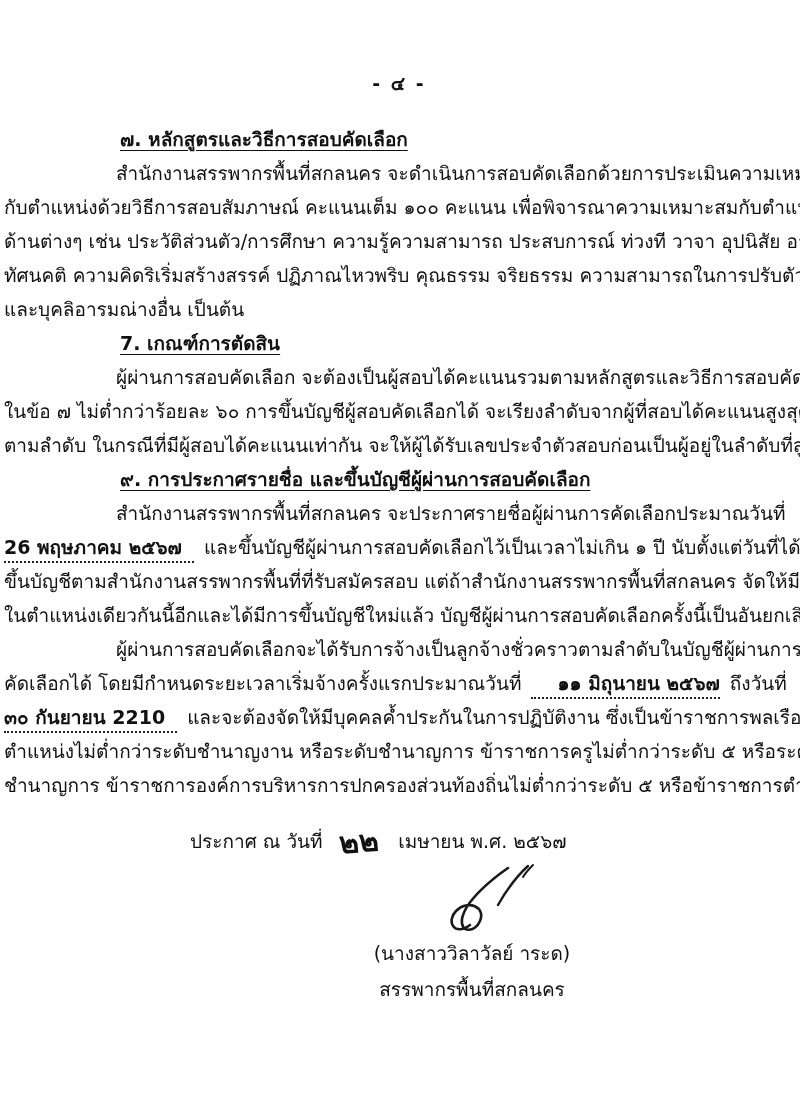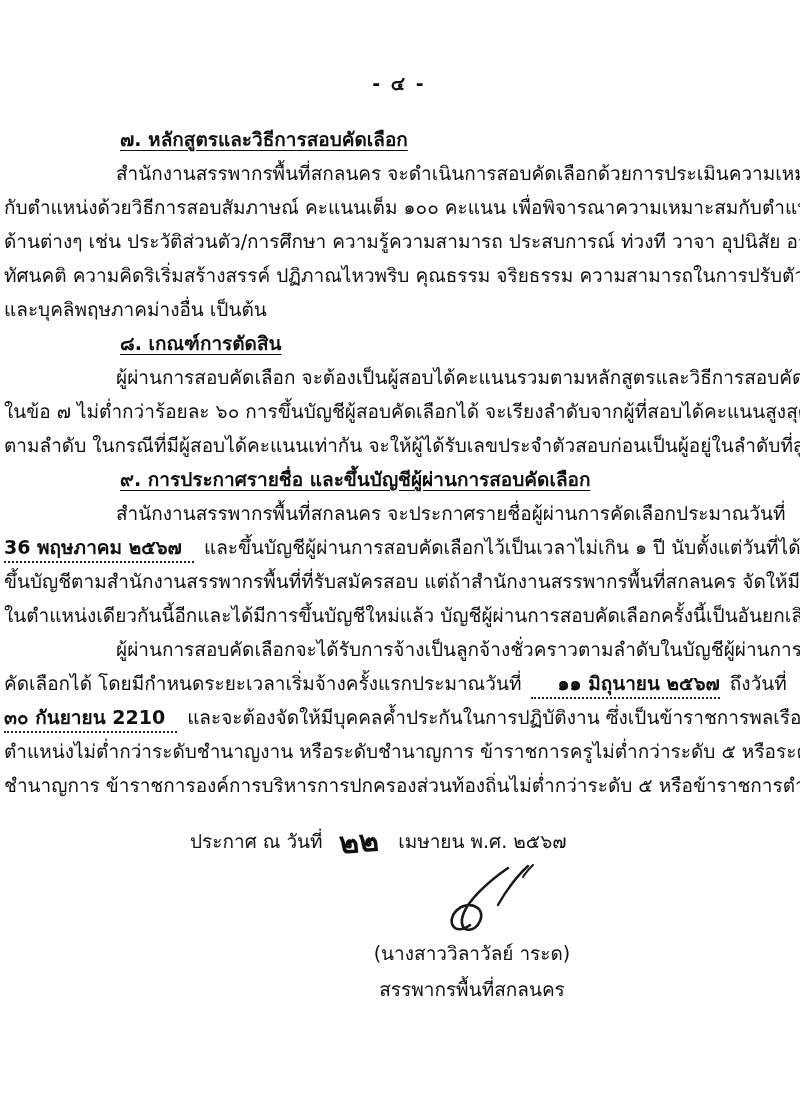--- a/index.html
+++ b/index.html
@@ -70,35 +70,35 @@
 <div class="page">
 
   <div class="page-number">- ๔ -</div>
 
   <div class="heading">๗. หลักสูตรและวิธีการสอบคัดเลือก</div>
   <div>
     <div class="line indent">สำนักงานสรรพากรพื้นที่สกลนคร จะดำเนินการสอบคัดเลือกด้วยการประเมินความเหมาะสม</div>
     <div class="line">กับตำแหน่งด้วยวิธีการสอบสัมภาษณ์ คะแนนเต็ม ๑๐๐ คะแนน เพื่อพิจารณาความเหมาะสมกับตำแหน่งใน</div>
     <div class="line">ด้านต่างๆ เช่น ประวัติส่วนตัว/การศึกษา ความรู้ความสามารถ ประสบการณ์ ท่วงที วาจา อุปนิสัย อารมณ์</div>
     <div class="line">ทัศนคติ ความคิดริเริ่มสร้างสรรค์ ปฏิภาณไหวพริบ คุณธรรม จริยธรรม ความสามารถในการปรับตัวเข้ากับผู้อื่น</div>
-    <div class="line">และบุคลิพฤษภาคม่างอื่น เป็นต้น</div>
+    <div class="line">และบุคลิอารมณ่างอื่น เป็นต้น</div>
   </div>
 
-  <div class="heading">๘. เกณฑ์การตัดสิน</div>
+  <div class="heading">7. เกณฑ์การตัดสิน</div>
   <div>
     <div class="line indent">ผู้ผ่านการสอบคัดเลือก จะต้องเป็นผู้สอบได้คะแนนรวมตามหลักสูตรและวิธีการสอบคัดเลือก</div>
     <div class="line">ในข้อ ๗ ไม่ต่ำกว่าร้อยละ ๖๐ การขึ้นบัญชีผู้สอบคัดเลือกได้ จะเรียงลำดับจากผู้ที่สอบได้คะแนนสูงสุดลงมา</div>
     <div class="line">ตามลำดับ ในกรณีที่มีผู้สอบได้คะแนนเท่ากัน จะให้ผู้ได้รับเลขประจำตัวสอบก่อนเป็นผู้อยู่ในลำดับที่สูงกว่า</div>
   </div>
 
   <div class="heading">๙. การประกาศรายชื่อ และขึ้นบัญชีผู้ผ่านการสอบคัดเลือก</div>
   <div>
     <div class="line indent">สำนักงานสรรพากรพื้นที่สกลนคร  จะประกาศรายชื่อผู้ผ่านการคัดเลือกประมาณวันที่</div>
     <div class="line">
-      <span class="date-underline pad-right-dots">36 พฤษภาคม ๒๕๖๗</span><span class="seg-gap">และขึ้นบัญชีผู้ผ่านการสอบคัดเลือกไว้เป็นเวลาไม่เกิน ๑ ปี นับตั้งแต่วันที่ได้ประกาศ</span>
+      <span class="date-underline pad-right-dots">26 พฤษภาคม ๒๕๖๗</span><span class="seg-gap">และขึ้นบัญชีผู้ผ่านการสอบคัดเลือกไว้เป็นเวลาไม่เกิน ๑ ปี นับตั้งแต่วันที่ได้ประกาศ</span>
     </div>
     <div class="line">ขึ้นบัญชีตามสำนักงานสรรพากรพื้นที่ที่รับสมัครสอบ แต่ถ้าสำนักงานสรรพากรพื้นที่สกลนคร จัดให้มีการสรรหา</div>
     <div class="line">ในตำแหน่งเดียวกันนี้อีกและได้มีการขึ้นบัญชีใหม่แล้ว บัญชีผู้ผ่านการสอบคัดเลือกครั้งนี้เป็นอันยกเลิก</div>
   </div>
 
   <div>
     <div class="line indent">ผู้ผ่านการสอบคัดเลือกจะได้รับการจ้างเป็นลูกจ้างชั่วคราวตามลำดับในบัญชีผู้ผ่านการสอบ</div>
     <div class="line">
       <span>คัดเลือกได้ โดยมีกำหนดระยะเวลาเริ่มจ้างครั้งแรกประมาณวันที่</span><span class="date-underline pad-left-dots seg-gap">๑๑ มิถุนายน ๒๕๖๗</span><span class="seg-gap">ถึงวันที่</span>
     </div>

